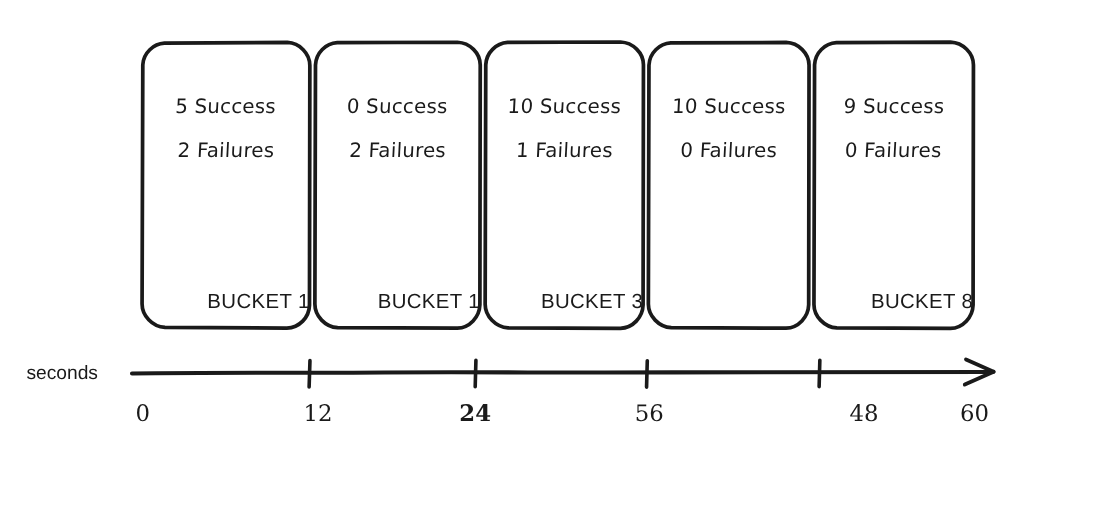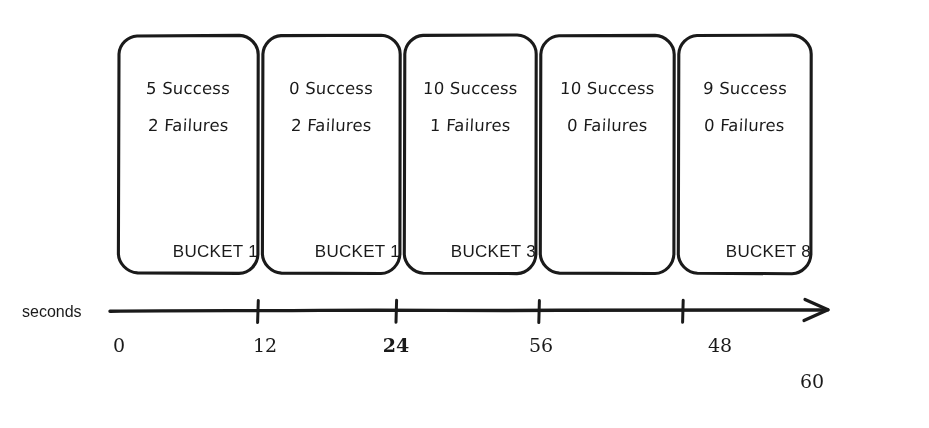--- a/index.html
+++ b/index.html
@@ -220,15 +220,15 @@
   <div class="tick-label" style="left:119px; top:334px;">0</div>
 
   <div class="tick-label" style="left:265px; top:334px;text-align:center;">12</div>
 
   <div class="tick-label" style="left:396px; top:334px;font-weight:bold;">24</div>
 
   <div class="tick-label" style="left:541px; top:334px;">56</div>
 
   <div class="tick-label" style="left:684px; top:334px;margin-left:36px;">48</div>
 
-  <div class="tick-label" style="left:812px; top:334px;margin-top:36px;">60</div>
+  <div class="tick-label" style="left:812px; top:334px;">60</div>
 
 </div>
 
 </body></html>

